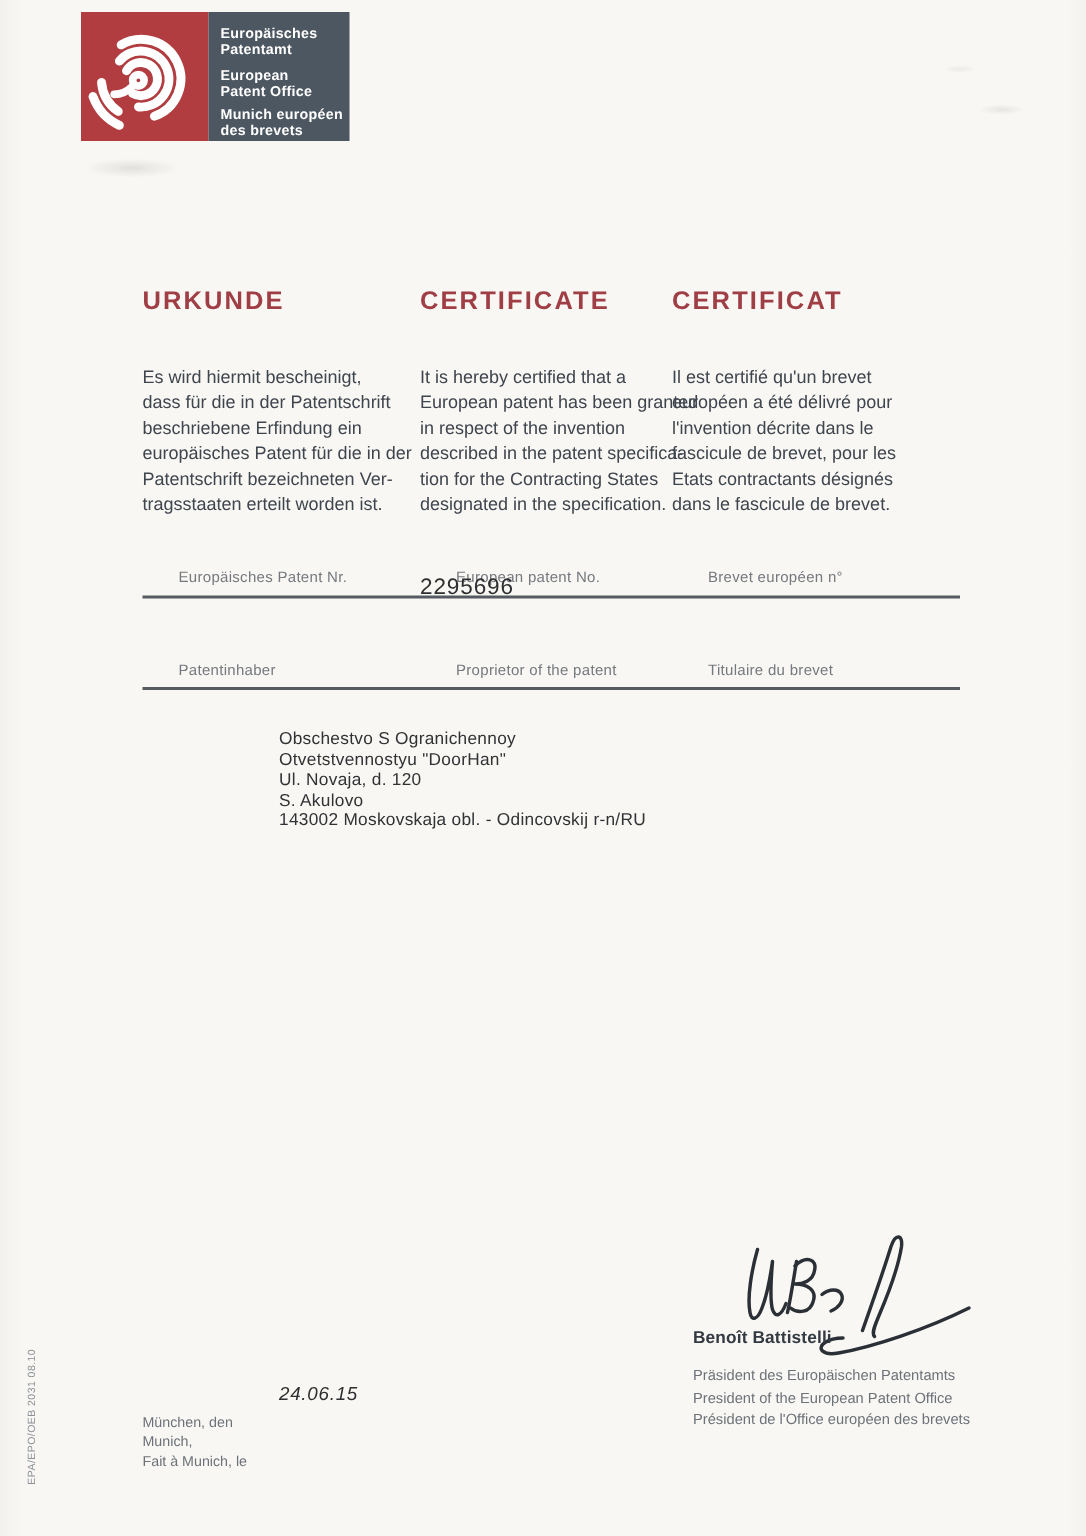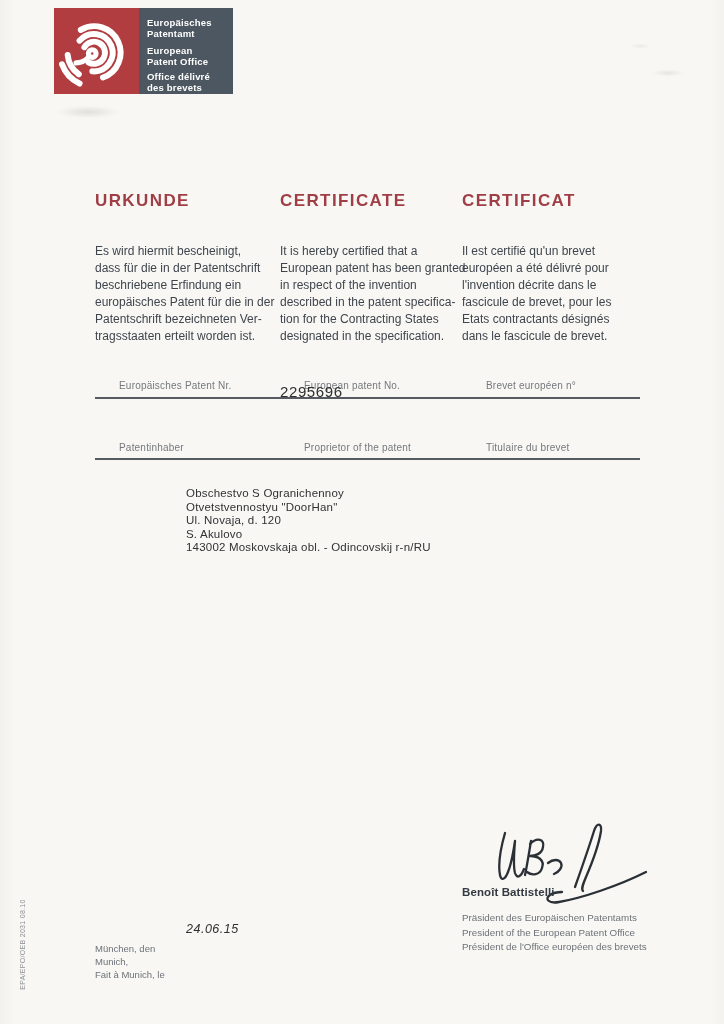--- a/index.html
+++ b/index.html
@@ -23,21 +23,21 @@
   
   .logo{left:10px;top:8px;width:179px;height:86px;display:flex;padding-left:44px;}
   .logo-red{width:85px;height:86px;background:#b23d41;flex:0 0 auto;}
   .logo-slate{width:94px;height:86px;background:#4d5761;position:relative;flex:0 0 auto;}
   .logo-org{position:absolute;left:8px;color:#ffffff;font-weight:bold;
             font-size:9.5px;line-height:11px;letter-spacing:.2px;white-space:pre-line;}
   .org1{top:9px;} .org2{top:37px;} .org3{top:63px;}
 
   
   .heading{top:191px;font-weight:bold;font-size:17px;letter-spacing:1.4px;color:#a03e45;}
-  .col1{left:95px;} .col2{left:280px;} .col3{left:462px;}
+  .col1{left:95px;} .col2{left:280px;} .col3{left:448px;}
 
   
   .bodytxt{top:243px;width:186px;font-size:12px;line-height:17px;color:#3f454d;}
 
   
   .fieldlabel{font-size:10px;color:#75797e;letter-spacing:.2px;padding-left:24px;}
   .row1{top:380px;} .row2{top:442px;}
   .rule{left:95px;width:545px;height:1.5px;background:#565b61;}
   .rule1{top:397px;} .rule2{top:458px;}
 
@@ -75,21 +75,21 @@
           <path d="M 16.1 54.7 A 31 31 0 0 0 29.2 77.4"></path>
           <path d="M 9.4 65.7 A 40 40 0 0 0 30.1 88.3"></path>
         </g>
       </svg>
     </div>
     <div class="logo-slate">
       <div class="logo-org org1">Europäisches
 Patentamt</div>
       <div class="logo-org org2">European
 Patent Office</div>
-      <div class="logo-org org3">Office délivré
+      <div class="logo-org org3">Munich européen
 des brevets</div>
     </div>
   </div>
 
   <div class="abs heading col1">URKUNDE</div>
   <div class="abs heading col2">CERTIFICATE</div>
   <div class="abs heading col3">CERTIFICAT</div>
 
   <div class="abs bodytxt pre col1">Es wird hiermit bescheinigt,
 dass für die in der Patentschrift

